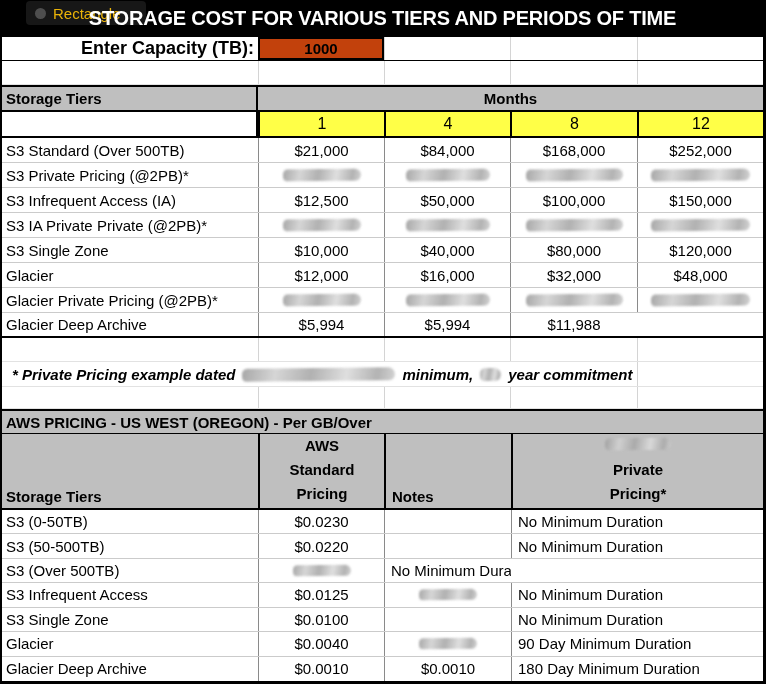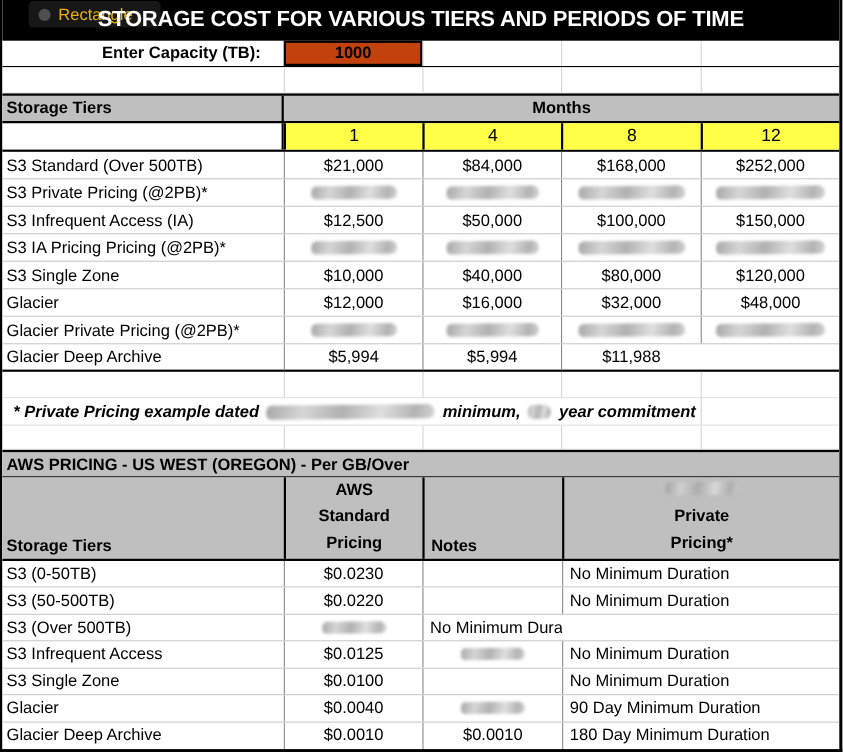--- a/index.html
+++ b/index.html
@@ -26,21 +26,21 @@
   .shape-pill .dot { width:11px; height:11px; border-radius:50%; background:#4e4e4e; flex:0 0 auto; }
   .shape-pill .pill-label { color:#eab308; font-size:15px; white-space:nowrap; }
 
   
   .g5 { display:grid; grid-template-columns:256px 126px 126px 127px 126px; }
   .g4 { display:grid; grid-template-columns:256px 126px 127px 252px; }
   .cell { display:flex; align-items:center; overflow:hidden; }
 
   
   .capacity-row { height:24px; border-bottom:1px solid #000; }
-  .capacity-label { justify-content:flex-end; padding-right:21px; font-weight:bold; font-size:15px; }
+  .capacity-label { justify-content:flex-end; padding-right:4px; font-weight:bold; font-size:18px; }
   .capacity-value {
     background:#c2410c; border:2px solid #000; justify-content:center;
     font-weight:bold; font-size:15px;
   }
   .gridline-l { border-left:1px solid #d4d4d4; }
 
   
   .gap-row { height:24px; border-bottom:1px solid #e2e2e2; }
   .gap-row2 { height:22px; }
 
@@ -166,21 +166,21 @@
         </div>
     </div>
     <div class="trow g5">
       <div class="cell label">S3 Infrequent Access (IA)</div>
       <div class="cell val">$12,500</div>
       <div class="cell val">$50,000</div>
       <div class="cell val">$100,000</div>
       <div class="cell val">$150,000</div>
     </div>
     <div class="trow g5">
-      <div class="cell label">S3 IA Pricing Pricing (@2PB)*</div>
+      <div class="cell label">S3 IA Private Private (@2PB)*</div>
       <div class="cell val">
           <span class="smudge s-c1"></span>
         </div>
       <div class="cell val">
           <span class="smudge s-c2"></span>
         </div>
       <div class="cell val">
           <span class="smudge s-c3"></span>
         </div>
       <div class="cell val">

